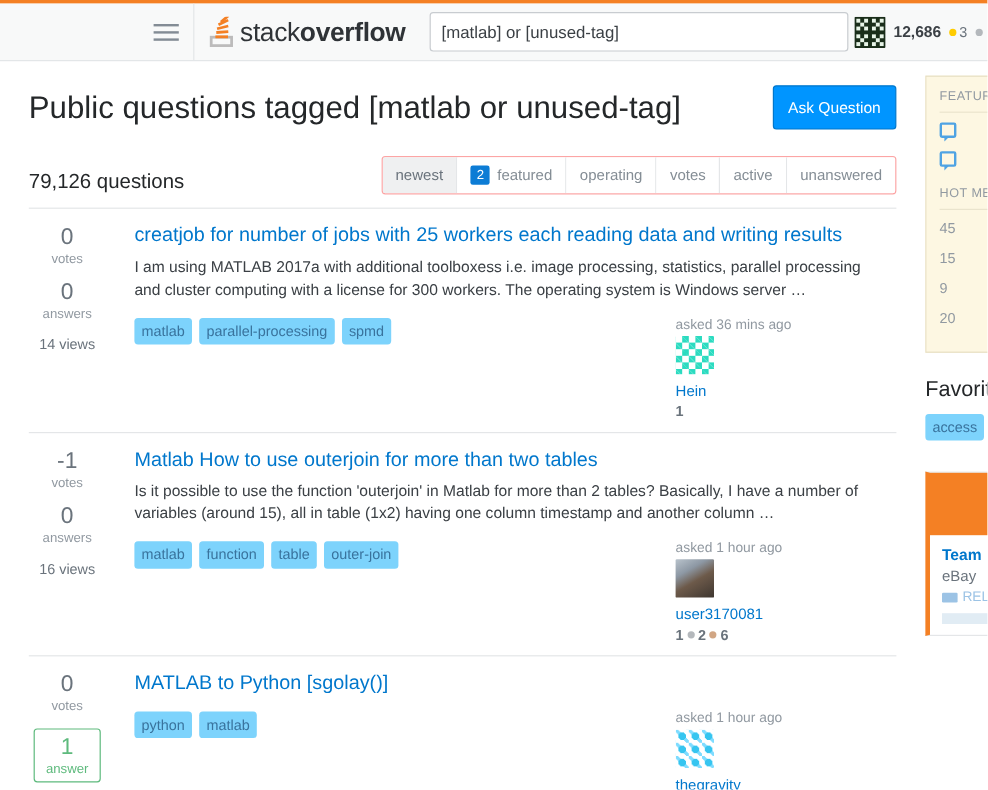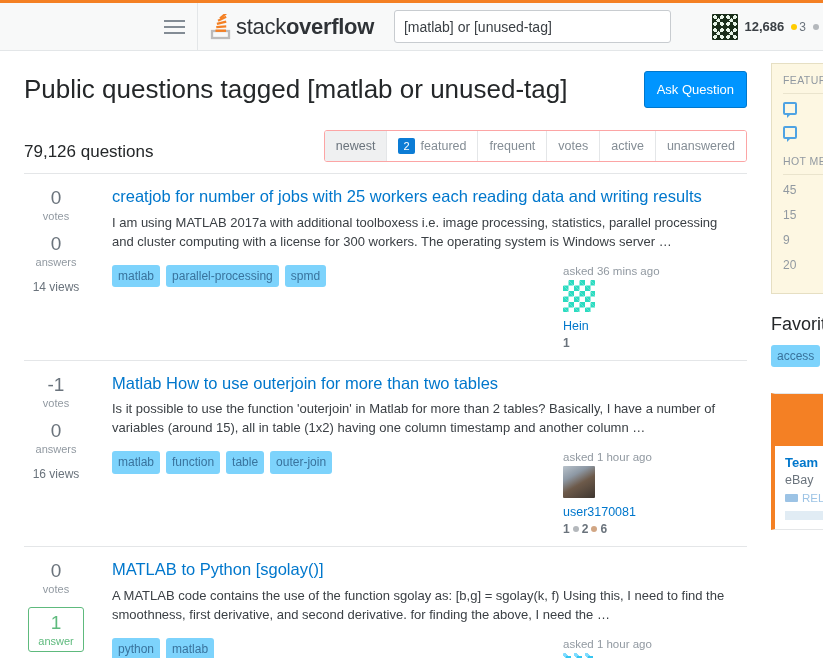--- a/index.html
+++ b/index.html
@@ -46,21 +46,21 @@
   #logo-icon { width: 23px; height: 26px; position: relative; }
   #logo-text {
     font-size: 22px; color: #2f3337; letter-spacing: -0.3px;
     white-space: nowrap; line-height: 1;
   }
   #logo-text b { font-weight: 700; color: #2f3337; }
   #logo-text span.light { font-weight: 400; }
 
   #searchbar {
     flex: 0 0 auto;
-    width: 277px;
+    width: 349px;
     margin: 7px 0 7px 6px;
     border: 1px solid #c8ccd0;
     border-radius: 3px;
     background: #fff;
     padding: 0 9px;
     font-size: 14px;
     color: #3b4045;
     font-family: "Liberation Sans", sans-serif;
     outline: none;
   }
@@ -363,21 +363,21 @@
       <div id="q-count">79,126 questions</div>
       <div id="tabs">
         <div class="tab selected">
           <span>newest</span>
         </div>
         <div class="tab">
           <span class="tab-badge">2</span>
           <span>featured</span>
         </div>
         <div class="tab">
-          <span>frequent</span>
+          <span>operating</span>
         </div>
         <div class="tab">
           <span>votes</span>
         </div>
         <div class="tab">
           <span>active</span>
         </div>
         <div class="tab">
           <span>unanswered</span>
         </div>
@@ -472,21 +472,20 @@
             <div class="stat-lbl">votes</div>
           </div>
           <div class="stat-block answered">
             <div class="stat-num">1</div>
             <div class="stat-lbl">answer</div>
           </div>
           <div class="views">28 views</div>
         </div>
         <div class="qbody">
           <a class="qtitle">MATLAB to Python [sgolay()]</a>
-          <div class="qexcerpt">A MATLAB code contains the use of the function sgolay as: [b,g] = sgolay(k, f) Using this, I need to find the smoothness, first derivative, and second derivative. for finding the above, I need the …</div>
           <div class="qfooter">
             <div class="tags">
               <span class="tag">python</span>
               <span class="tag">matlab</span>
             </div>
             <div class="usercard">
               <div class="asked">asked 1 hour ago</div>
               <div class="user-row">
                 <div class="uavatar cyan"></div>
                 <div>

